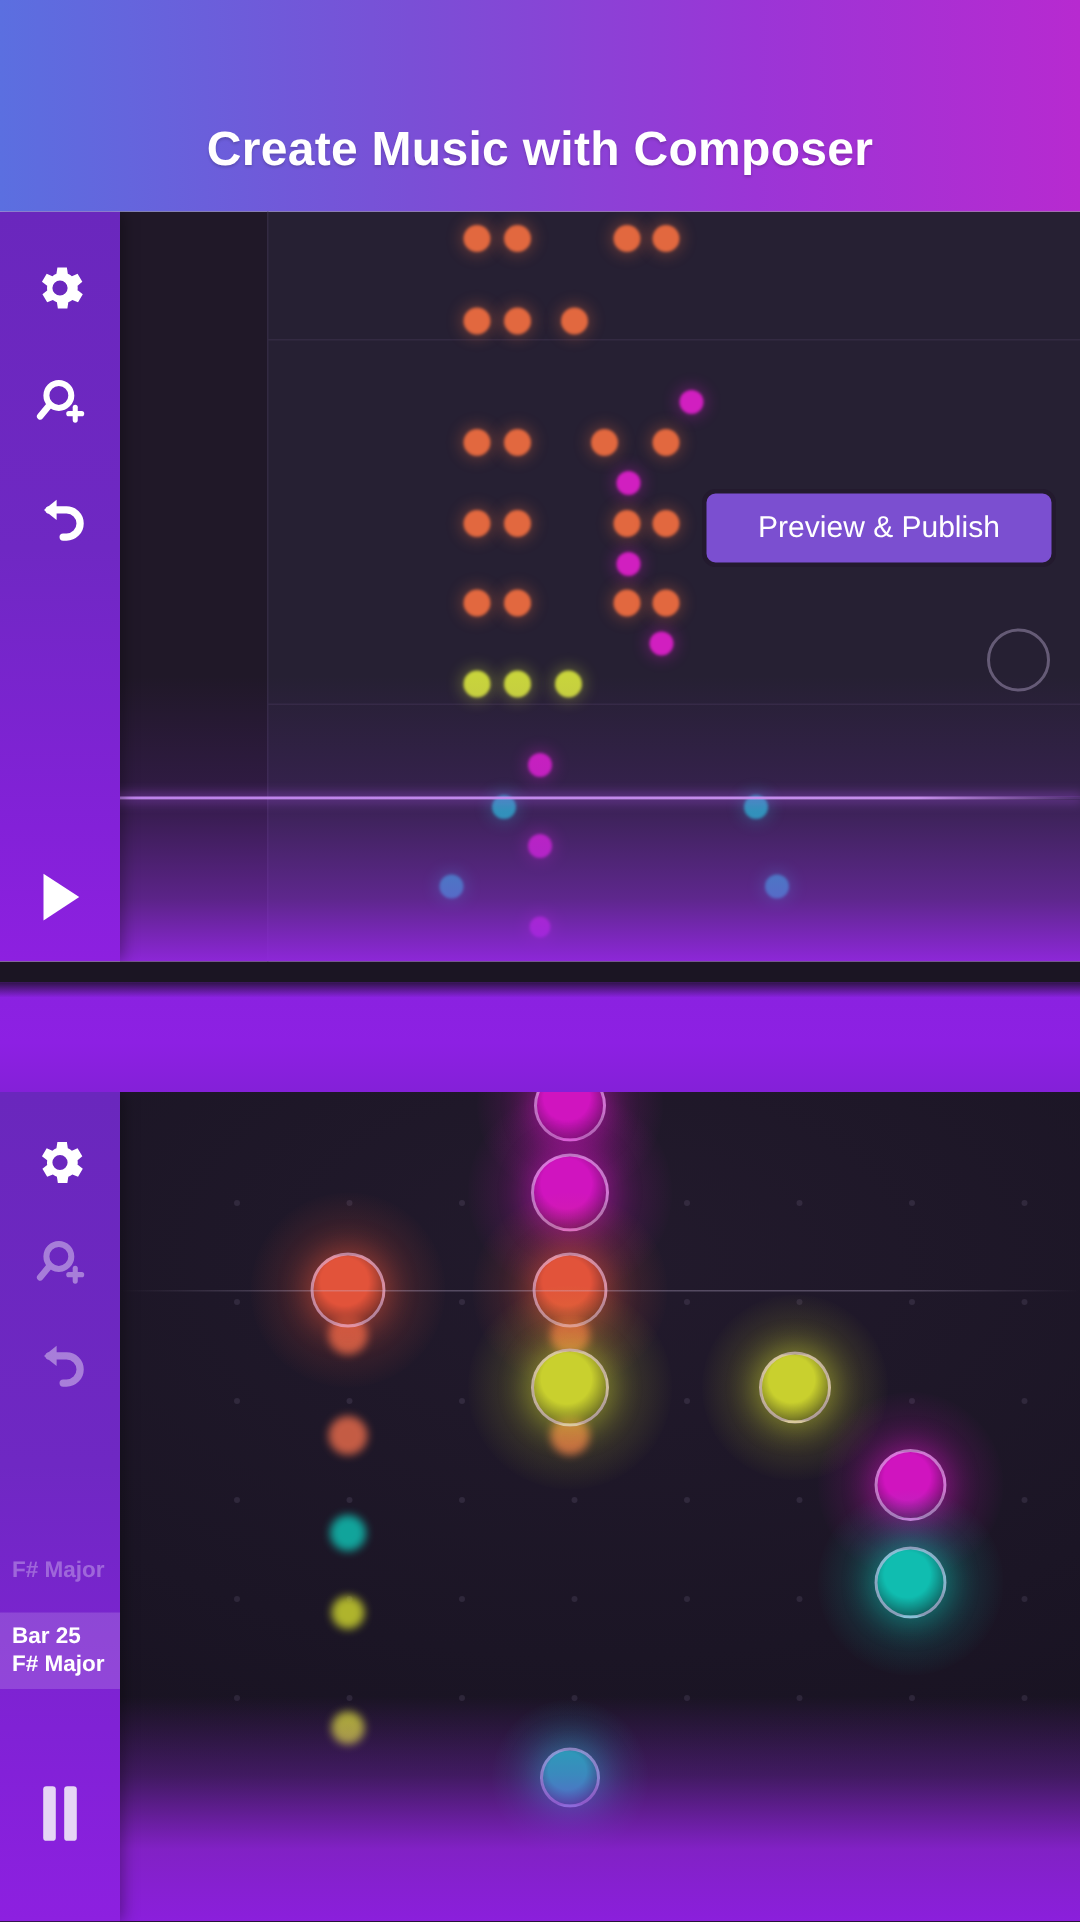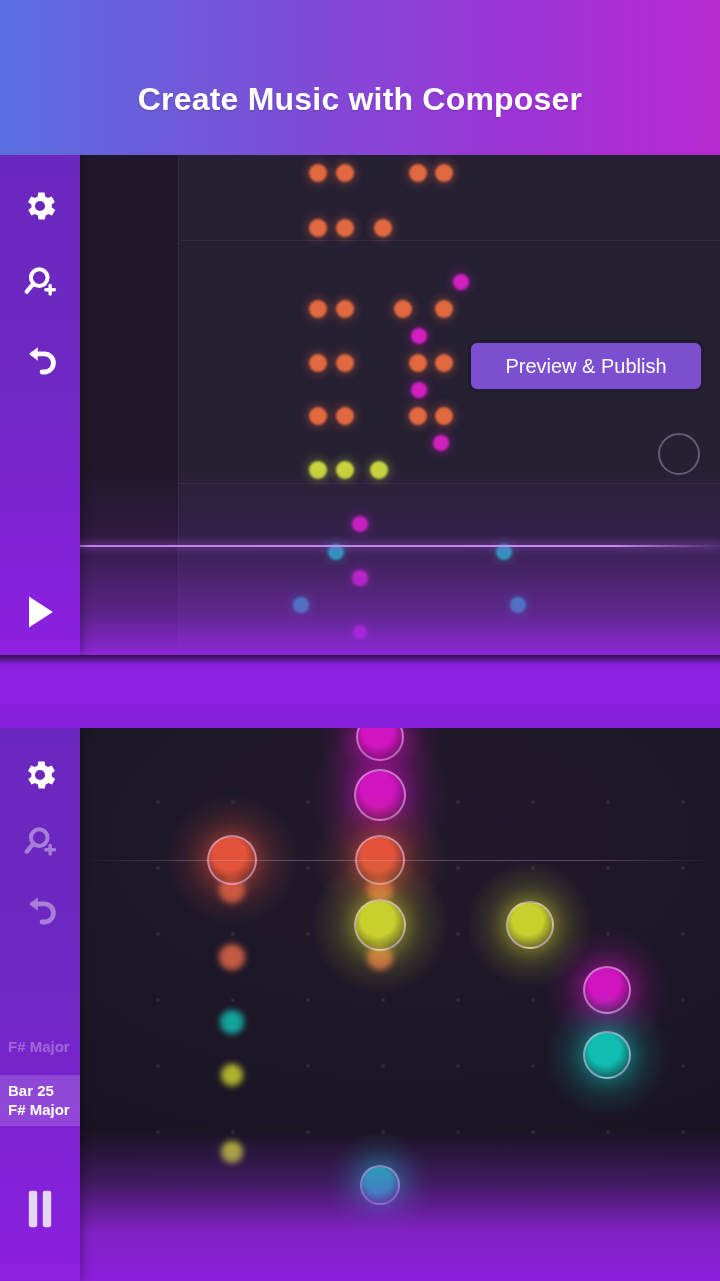--- a/index.html
+++ b/index.html
@@ -8,21 +8,21 @@
 
   
   .banner{position:absolute;left:0;top:0;width:720px;height:155px;
     background:linear-gradient(90deg,#5b6fe0 0%,#7a4fd6 38%,#9b35d6 70%,#b72ad0 100%);
     display:flex;align-items:center;justify-content:center;}
   .banner-title{color:#ffffff;font-size:32px;font-weight:bold;letter-spacing:.2px;
     text-shadow:0 1px 2px rgba(0,0,0,.18);margin-top:44px;}
 
   
   .panel{position:absolute;left:0;width:720px;overflow:hidden;}
-  .panel-top{top:155px;height:500px;background:#e5e5e5;}
+  .panel-top{top:141px;height:500px;background:#e5e5e5;}
   .panel-bottom{top:728px;height:553px;background:#191320;}
 
   
   .sidebar{position:absolute;left:0;top:0;width:80px;height:100%;
     background:linear-gradient(180deg,#6a27bd 0%,#6f28c3 45%,#8321d8 82%,#8d20e0 100%);
     box-shadow:2px 0 10px rgba(0,0,0,.35);z-index:6;}
   .sb-icon{position:absolute;left:0;width:80px;display:flex;align-items:center;justify-content:center;}
   .sb-icon svg{display:block;}
 
   

